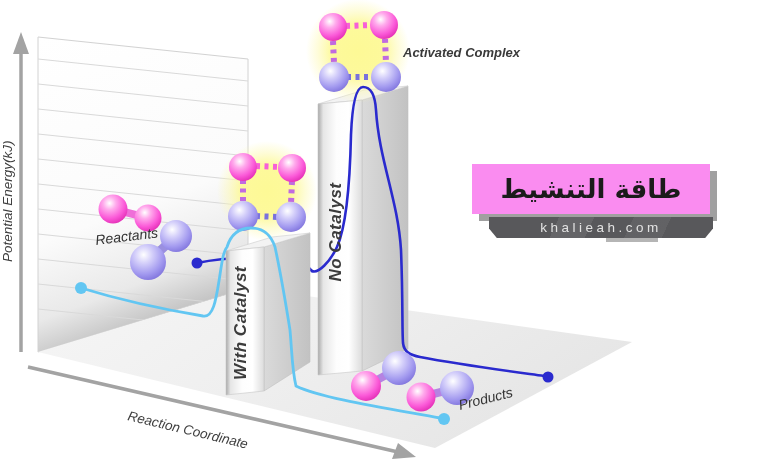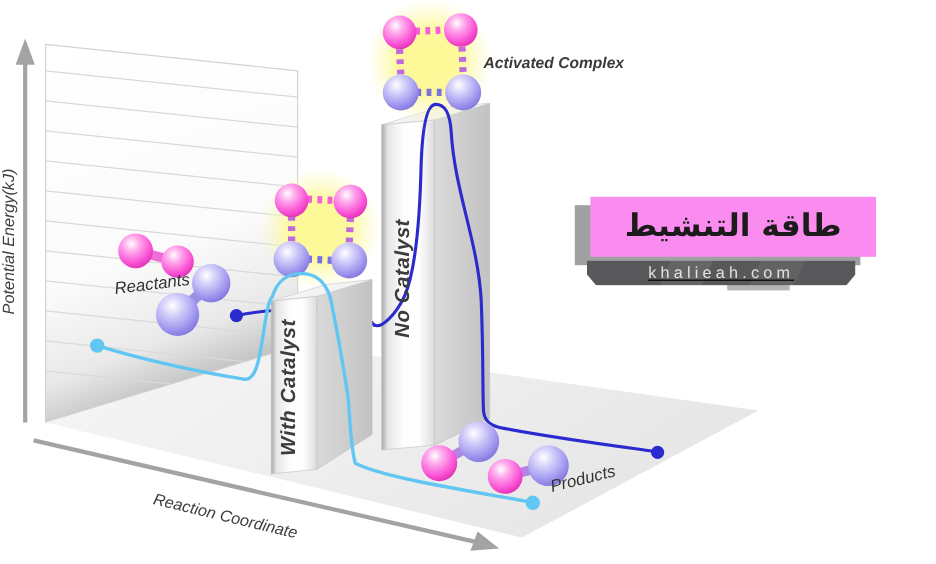--- a/index.html
+++ b/index.html
@@ -8,34 +8,33 @@
     font-family:"Liberation Sans",sans-serif;
   }
   #scene{position:absolute;left:0;top:0;}
   .axis-label{fill:#3f3f3f;font-style:italic;font-size:13.5px;}
   .node-label{fill:#333333;font-style:italic;font-size:14px;}
   .pillar-label{fill:#3c3c3c;font-style:italic;font-size:17px;font-weight:600;letter-spacing:.5px;}
   .ac-label{fill:#3a3a3a;font-style:italic;font-weight:bold;font-size:13px;}
   
   #banner-shadow{position:absolute;left:479px;top:171px;width:238px;height:50px;background:#a0a0a0;}
   #title-banner{
-    position:absolute;left:492px;top:164px;width:238px;height:50px;background:#fa8cf0;
+    position:absolute;left:472px;top:164px;width:238px;height:50px;background:#fa8cf0;
     display:flex;align-items:center;justify-content:center;
   }
   #title-banner .ar{
     font-family:"DejaVu Sans",sans-serif;font-weight:bold;font-size:26px;color:#1b1b1b;
     direction:rtl;line-height:50px;
   }
   #site-tab{position:absolute;left:606px;top:234px;width:52px;height:8px;background:#b5b5b5;}
   #site-banner{
     position:absolute;left:489px;top:217px;width:224px;height:21px;background:#58585b;
     clip-path:polygon(0 0,100% 0,100% 55%,96.5% 100%,3.5% 100%,0 55%);
     display:flex;align-items:center;justify-content:center;
     background-image:linear-gradient(115deg,transparent 30%,rgba(255,255,255,.08) 30%,rgba(255,255,255,.08) 45%,transparent 45%,transparent 62%,rgba(255,255,255,.06) 62%,rgba(255,255,255,.06) 78%,transparent 78%);
-    text-decoration:underline;
   }
   #site-banner .site{font-size:13.5px;letter-spacing:3.5px;color:#e2e2e2;}
 </style>
 </head>
 <body>
 
 <div id="stage">
 
   <svg id="scene" width="780" height="470" viewBox="0 0 780 470">
     <defs>

